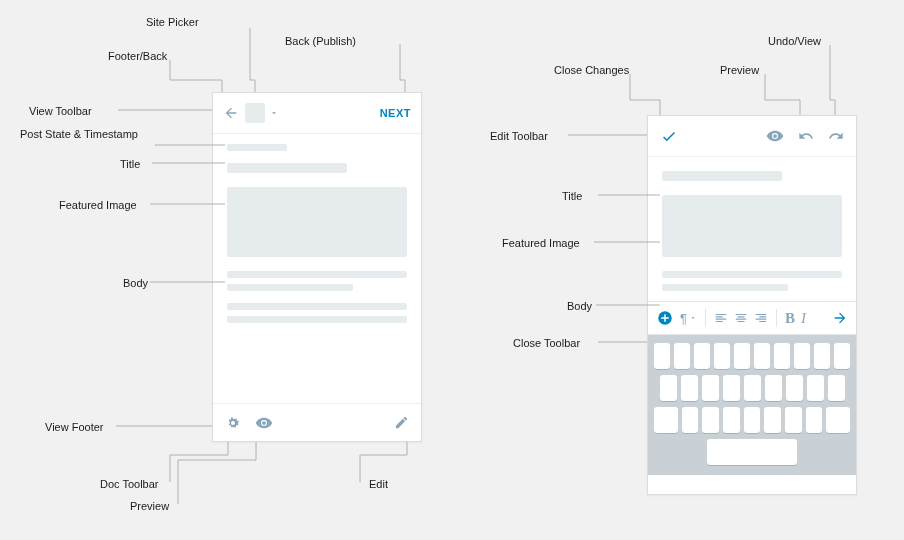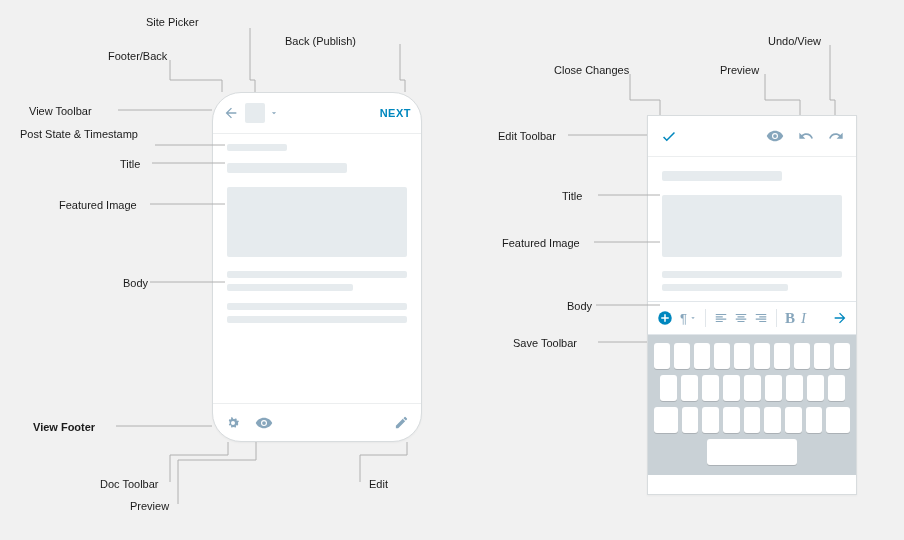--- a/index.html
+++ b/index.html
@@ -104,21 +104,21 @@
     background: #fff;
     border-radius: 3px;
     height: 26px;
     box-shadow: 0 1px 0 rgba(0,0,0,0.15);
   }
   svg { display: block; }
 </style>
 </head>
 <body>
 
-<div class="phone" id="phone-view" style="left:212px; top:92px;border-radius:29px;">
+<div class="phone" id="phone-view" style="left:212px; top:92px;">
 
   <div class="view-toolbar">
     <span class="icon">
       <svg width="16" height="16" viewBox="0 0 24 24">
           <path d="M20 11H7.8l5.6-5.6L12 4l-8 8 8 8 1.4-1.4L7.8 13H20z" fill="currentColor"></path>
         </svg>
     </span>
     <span style="display:flex;align-items:center;gap:4px;">
       <span class="ph" style="width:20px;height:20px;border-radius:2px;"></span>
       <svg width="10" height="10" viewBox="0 0 24 24" class="icon">
@@ -159,21 +159,21 @@
 </div>
 
 <span class="label" style="left:146px; top:16px;">Site Picker</span>
 <span class="label" style="left:108px; top:50px;">Footer/Back</span>
 <span class="label" style="left:285px; top:35px;">Back (Publish)</span>
 <span class="label" style="left:29px; top:105px;">View Toolbar</span>
 <span class="label" style="left:20px; top:128px;">Post State &amp; Timestamp</span>
 <span class="label" style="left:120px; top:158px;">Title</span>
 <span class="label" style="left:59px; top:199px;">Featured Image</span>
 <span class="label" style="left:123px; top:277px;">Body</span>
-<span class="label" style="left:33px; top:421px;font-weight:bold;">View Footer</span>
+<span class="label" style="left:45px; top:421px;">View Footer</span>
 <span class="label" style="left:100px; top:478px;">Doc Toolbar</span>
 <span class="label" style="left:130px; top:500px;">Preview</span>
 <span class="label" style="left:330px; top:478px;padding-left:39px;">Edit</span>
 
 <svg class="leader" style="left:0;top:0;width:904px;height:540px;position:absolute;pointer-events:none;">
 
   <path d="M170 60 V80 H222 V92"></path>
 
   <path d="M250 28 V80 H255 V92"></path>
 
@@ -308,25 +308,25 @@
     </div>
     <div class="kb-row">
       <div class="key" style="width:90px"></div>
     </div>
   </div>
 </div>
 
 <span class="label" style="left:554px; top:64px;">Close Changes</span>
 <span class="label" style="left:720px; top:64px;">Preview</span>
 <span class="label" style="left:768px; top:35px;">Undo/View</span>
-<span class="label" style="left:490px; top:130px;margin-left:8px;">Edit Toolbar</span>
+<span class="label" style="left:490px; top:130px;">Edit Toolbar</span>
 <span class="label" style="left:562px; top:190px;">Title</span>
 <span class="label" style="left:502px; top:237px;">Featured Image</span>
 <span class="label" style="left:567px; top:300px;">Body</span>
-<span class="label" style="left:513px; top:337px;">Save Toolbar</span>
+<span class="label" style="left:513px; top:337px;">Close Toolbar</span>
 
 <svg class="leader" style="left:0;top:0;width:904px;height:540px;position:absolute;pointer-events:none;">
 
   <path d="M630 74 V100 H660 V115"></path>
 
   <path d="M765 74 V100 H800 V115"></path>
 
   <path d="M830 45 V100 H835 V115"></path>
 
   <path d="M568 135 H647"></path>

